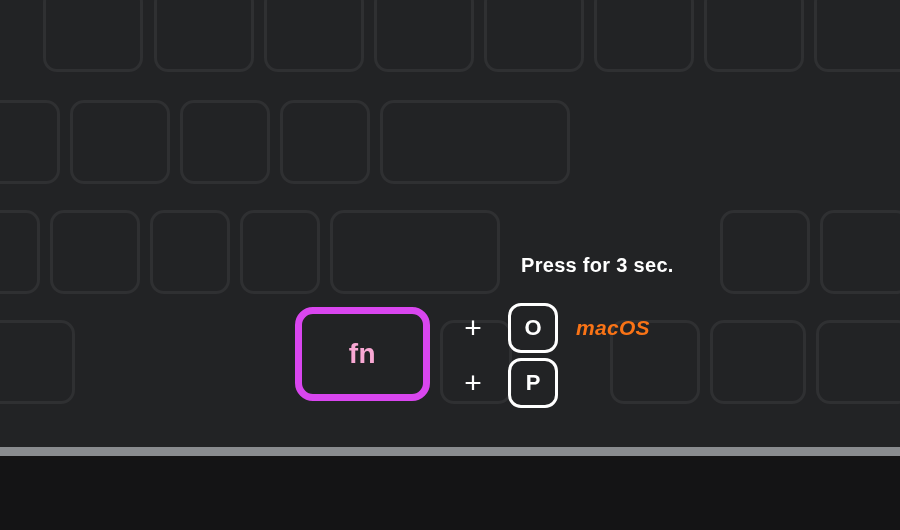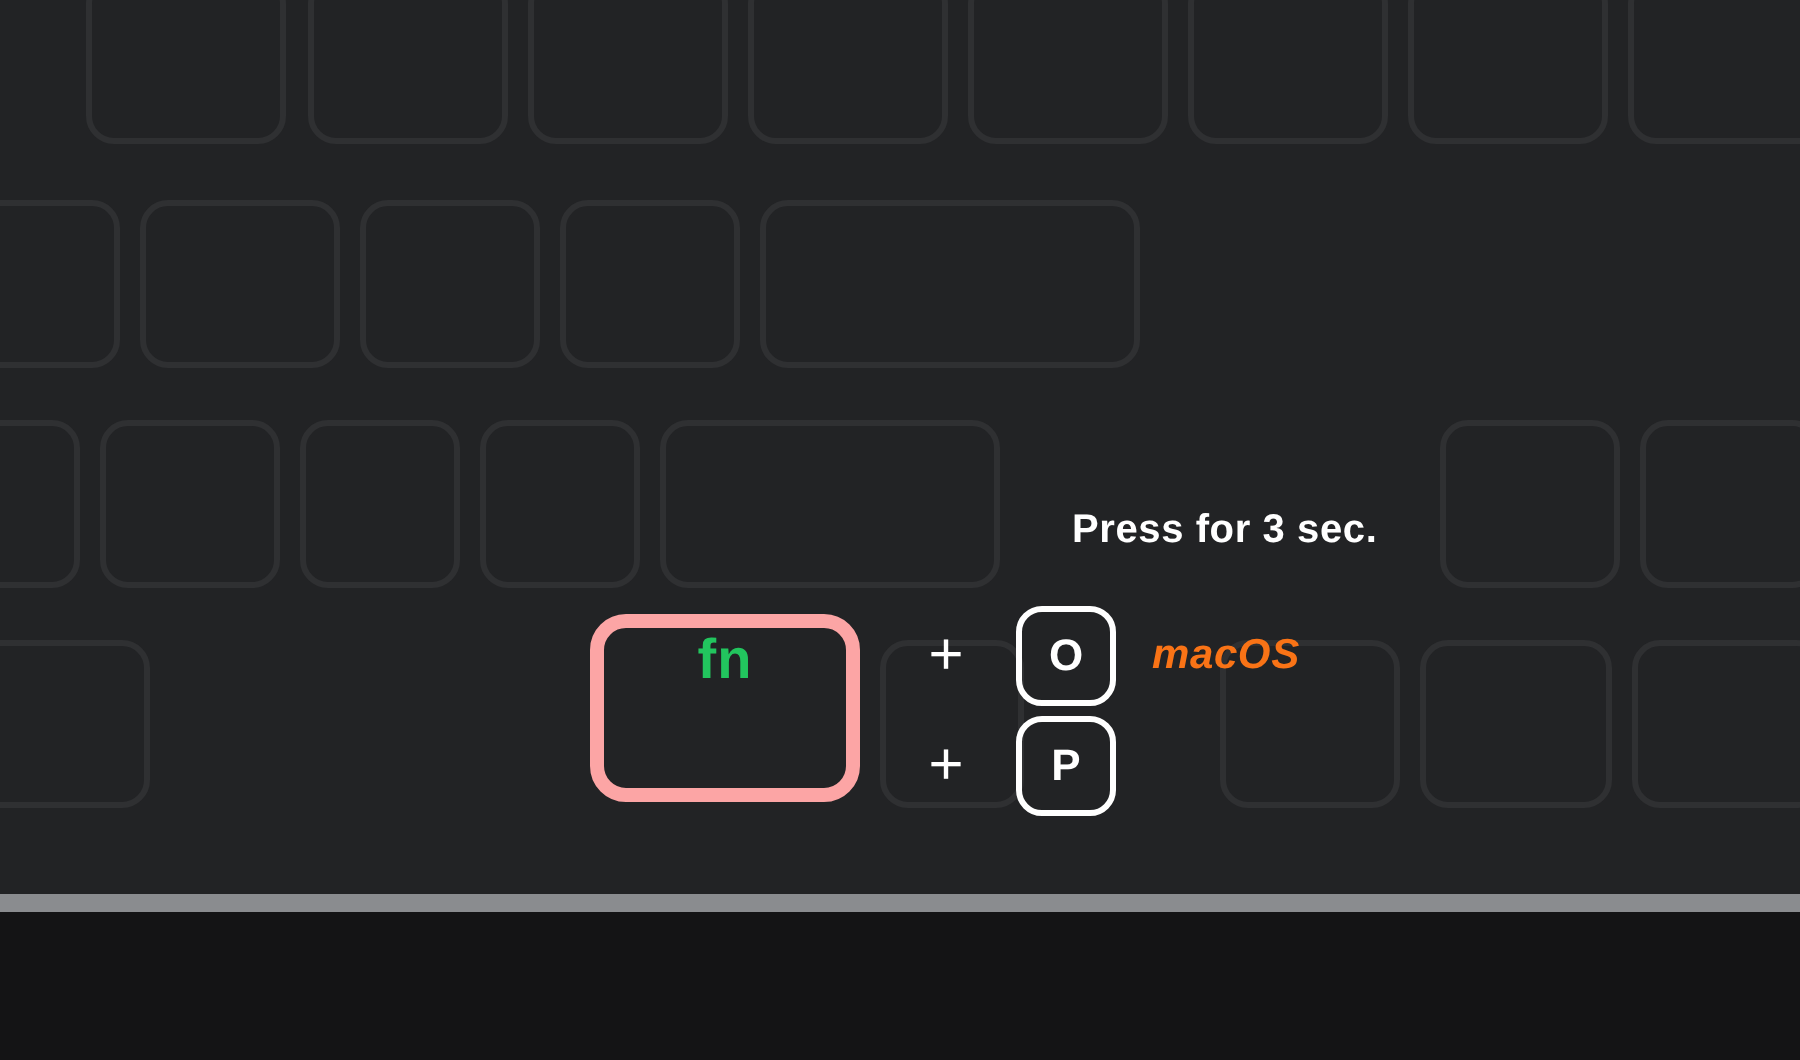--- a/index.html
+++ b/index.html
@@ -59,33 +59,34 @@
   .r4.k5 { left: 440px; width: 72px; }
   .r4.k6 { left: 610px; width: 90px; }
   .r4.k7 { left: 710px; width: 96px; }
   .r4.k8 { left: 816px; width: 96px; }
 
   
   .fn-key {
     position: absolute;
     left: 295px; top: 307px;
     width: 135px; height: 94px;
-    border: 7px solid #fca5a5;
+    border: 7px solid #d946ef;
     border-radius: 18px;
     display: flex;
+    align-items: center;
     justify-content: center;
     font-weight: 700;
     font-size: 28px;
-    color: #22c55e;
+    color: #f9a8d4;
     letter-spacing: 0.5px;
   }
 
   .instruction {
     position: absolute;
-    left: 536px; top: 254px;
+    left: 521px; top: 254px;
     font-size: 20px;
     font-weight: 600;
     color: #fff;
     letter-spacing: 0.3px;
   }
 
   .combo {
     position: absolute;
     display: flex;
     align-items: center;

